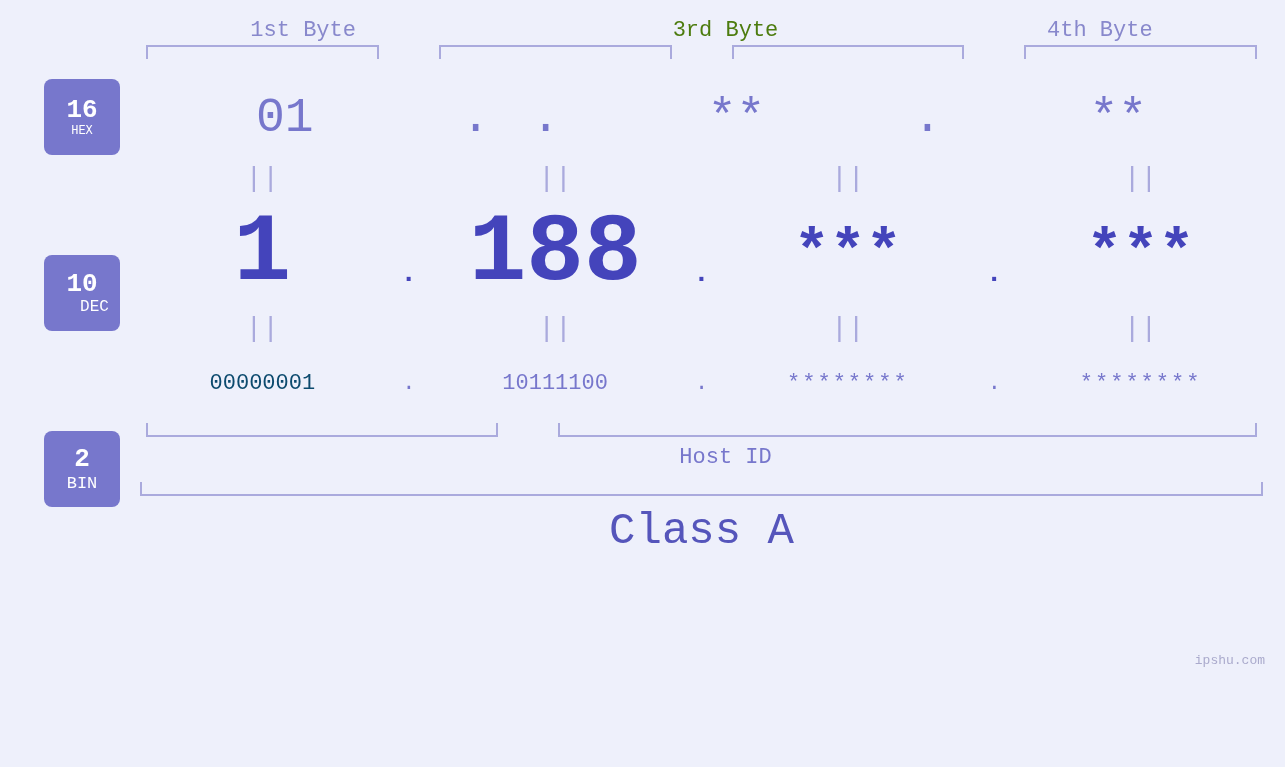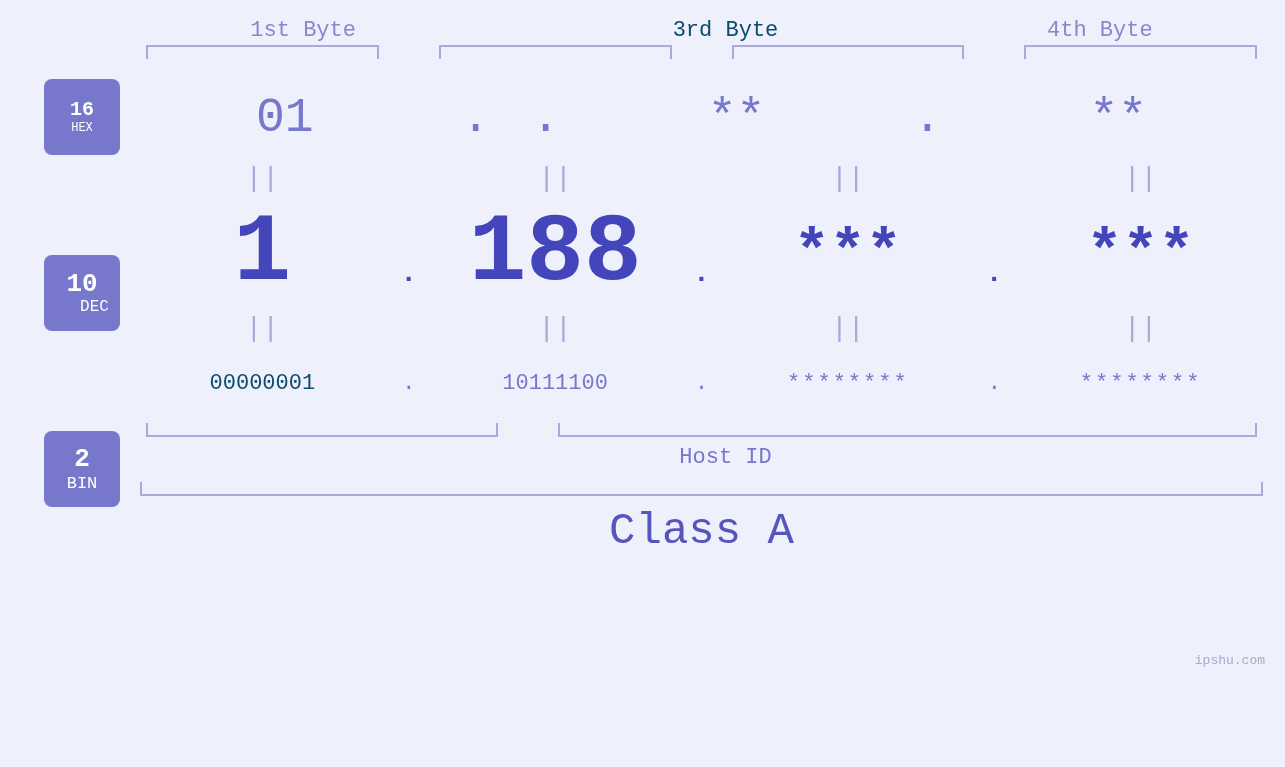--- a/index.html
+++ b/index.html
@@ -23,21 +23,21 @@
   </style>
 </head>
 <body>
 
 <div class="full-layout">
 
   <div style="display:flex; padding-left:140px; padding-top:18px; margin-bottom:2px;">
     <div style="flex:1; text-align:center; color:#8888cc; font-size:22px; font-family:'Courier New',monospace;">1st Byte</div>
     <div style="width:48px;"></div>
     <div style="width:48px;"></div>
-    <div style="flex:1; text-align:center; color:#0c4a6e; font-size:22px; font-family:'Courier New',monospace;">3rd Byte</div>
+    <div style="flex:1; text-align:center; color:#4d7c0f; font-size:22px; font-family:'Courier New',monospace;">3rd Byte</div>
     <div style="width:48px;"></div>
     <div style="flex:1; text-align:center; color:#8888cc; font-size:22px; font-family:'Courier New',monospace;">4th Byte</div>
     <div style="width:22px;"></div>
   </div>
 
   <div style="display:flex; padding-left:140px; margin-bottom:18px;">
     <div style="flex:1; height:14px; border-top:2px solid #aaaadd; border-left:2px solid #aaaadd; border-right:2px solid #aaaadd; margin:0 6px;"></div>
     <div style="width:48px;"></div>
     <div style="flex:1; height:14px; border-top:2px solid #aaaadd; border-left:2px solid #aaaadd; border-right:2px solid #aaaadd; margin:0 6px;"></div>
     <div style="width:48px;"></div>
@@ -45,21 +45,21 @@
     <div style="width:48px;"></div>
     <div style="flex:1; height:14px; border-top:2px solid #aaaadd; border-left:2px solid #aaaadd; border-right:2px solid #aaaadd; margin:0 6px;"></div>
     <div style="width:22px;"></div>
   </div>
 
   <div style="display:flex; width:100%;">
 
     <div style="width:140px; display:flex; flex-direction:column; align-items:flex-start; padding-left:44px; gap:0;">
 
       <div style="background:#7777cc; color:white; border-radius:8px; width:76px; height:76px; display:flex; flex-direction:column; align-items:center; justify-content:center; margin-top:2px;">
-        <span style="font-size:20px; font-weight:bold; line-height:1.1; font-family:'Courier New',monospace;">16</span>
+        <span style="font-size:26px; font-weight:bold; line-height:1.1; font-family:'Courier New',monospace;">16</span>
         <span style="font-size:12px; font-family:'Courier New',monospace;">HEX</span>
       </div>
 
       <div style="height: 100px;"></div>
 
       <div style="background:#7777cc; color:white; border-radius:8px; width:76px; height:76px; display:flex; flex-direction:column; align-items:center; justify-content:center;">
         <span style="font-size:26px; font-weight:bold; line-height:1.1; font-family:'Courier New',monospace;">10</span>
         <span style="font-size:16px; font-family:'Courier New',monospace;margin-left:25px;">DEC</span>
       </div>
 

